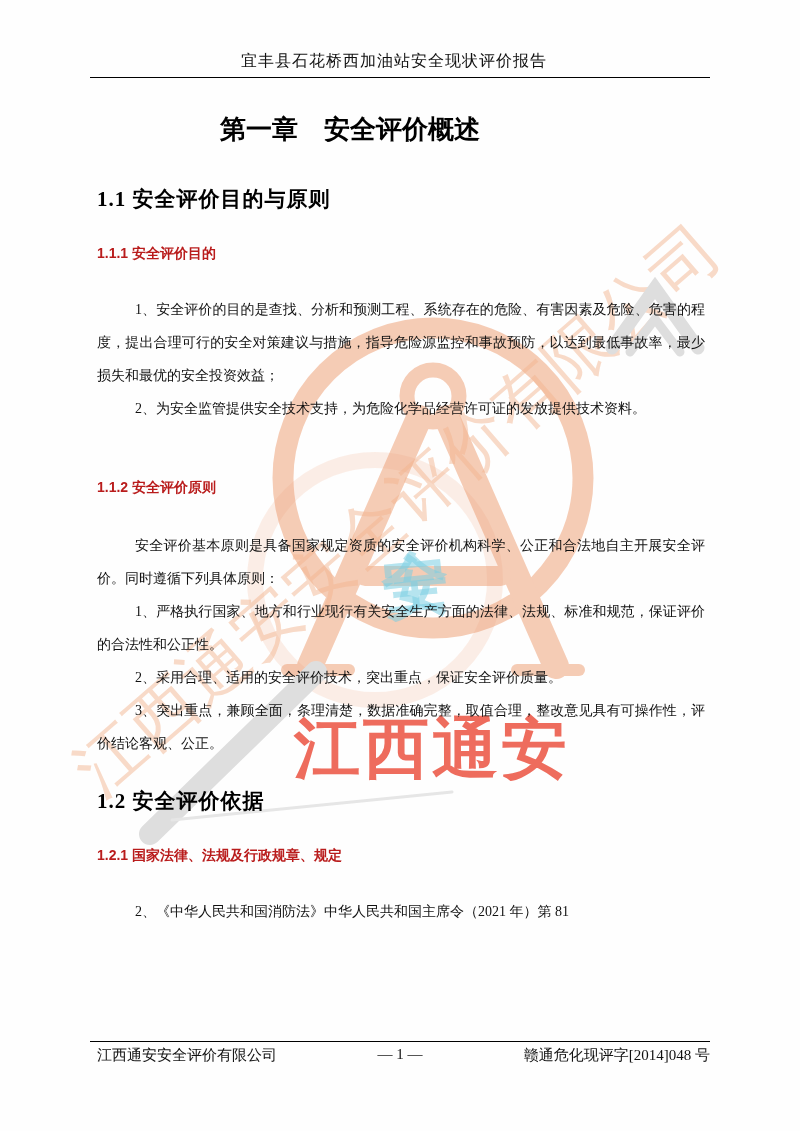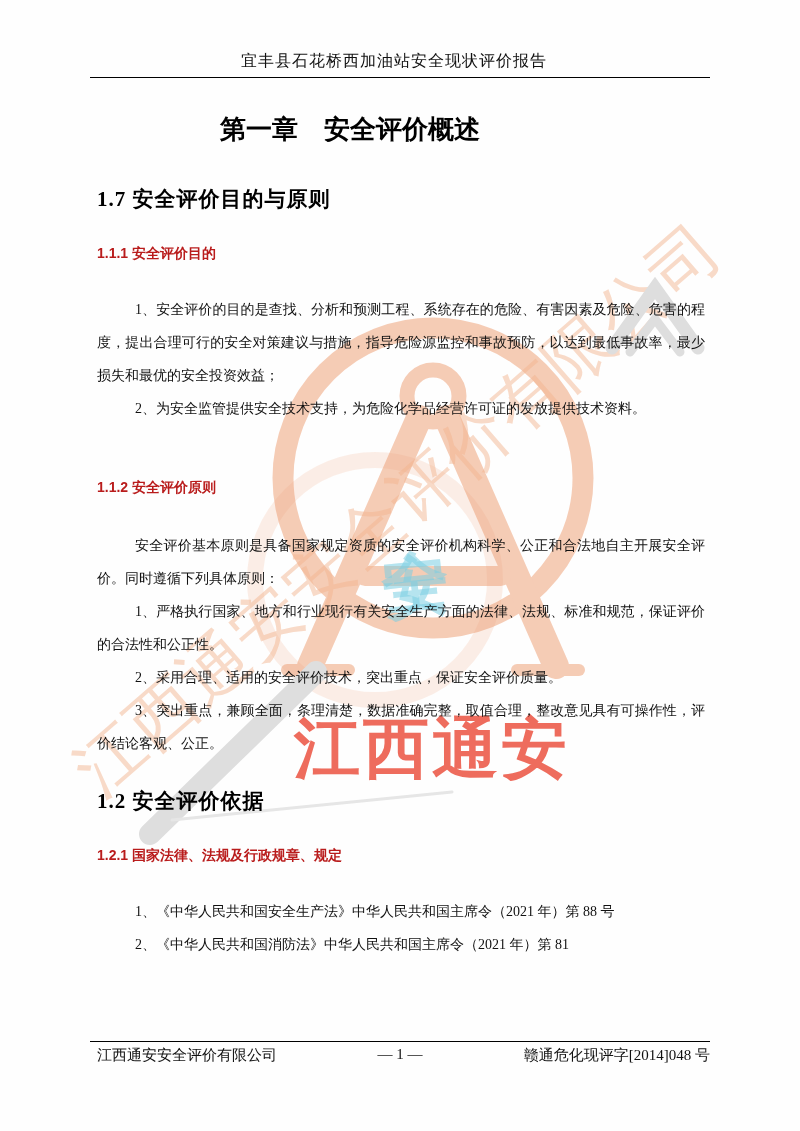--- a/index.html
+++ b/index.html
@@ -125,21 +125,21 @@
     </svg>
 
     <div class="wm-stamp">江西通安</div>
   </div>
 
   <div class="txt running-header">宜丰县石花桥西加油站安全现状评价报告</div>
   <div class="header-rule"></div>
 
   <div class="txt chapter-title">第一章　安全评价概述</div>
 
-  <div class="txt h-serif h11">1.7 安全评价目的与原则</div>
+  <div class="txt h-serif h11">1.1 安全评价目的与原则</div>
 
   <div class="txt h-sans h111">1.1.1 安全评价目的</div>
 
   <div class="txt body-block blockA">
     <p>1、安全评价的目的是查找、分析和预测工程、系统存在的危险、有害因素及危险、危害的程度，提出合理可行的安全对策建议与措施，指导危险源监控和事故预防，以达到最低事故率，最少损失和最优的安全投资效益；</p>
     <p>2、为安全监管提供安全技术支持，为危险化学品经营许可证的发放提供技术资料。</p>
   </div>
 
   <div class="txt h-sans h112">1.1.2 安全评价原则</div>
 
@@ -148,21 +148,20 @@
     <p>1、严格执行国家、地方和行业现行有关安全生产方面的法律、法规、标准和规范，保证评价的合法性和公正性。</p>
     <p>2、采用合理、适用的安全评价技术，突出重点，保证安全评价质量。</p>
     <p>3、突出重点，兼顾全面，条理清楚，数据准确完整，取值合理，整改意见具有可操作性，评价结论客观、公正。</p>
   </div>
 
   <div class="txt h-serif h12">1.2 安全评价依据</div>
 
   <div class="txt h-sans h121">1.2.1 国家法律、法规及行政规章、规定</div>
 
   <div class="txt body-block blockC">
-    <p>1、《中华人民共和国安全生产法》中华人民共和国主席令（2021 年）第 88 号</p>
     <p>2、《中华人民共和国消防法》中华人民共和国主席令（2021 年）第 81</p>
   </div>
 
   <div class="footer-rule"></div>
   <div class="footer-row">
     <span class="footer-page">— 1 —</span>
     <span class="footer-company">江西通安安全评价有限公司</span>
     <span class="footer-doc">赣通危化现评字[2014]048 号</span>
   </div>
 

